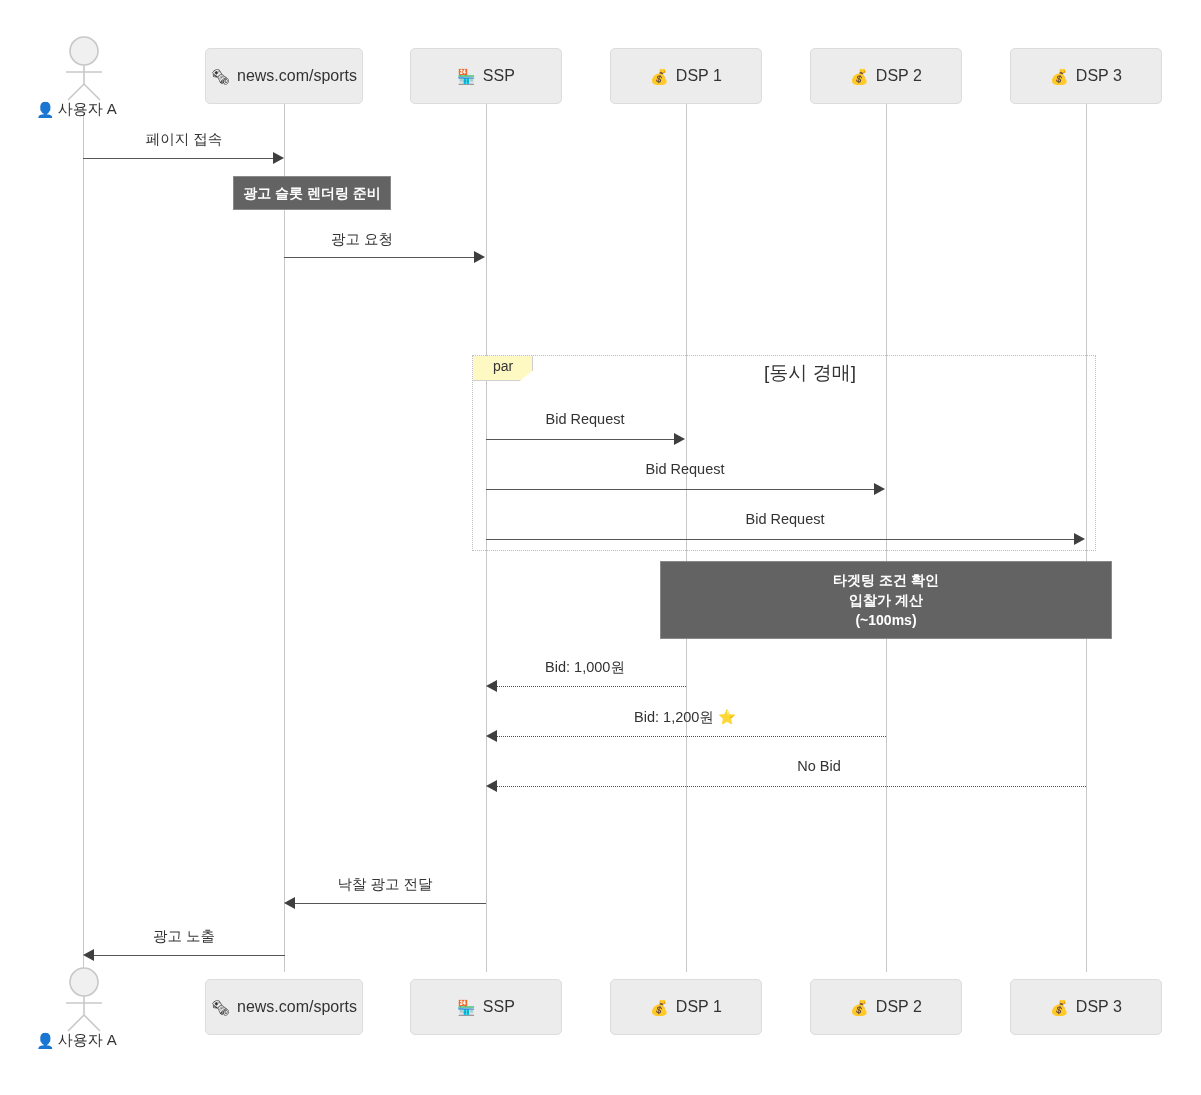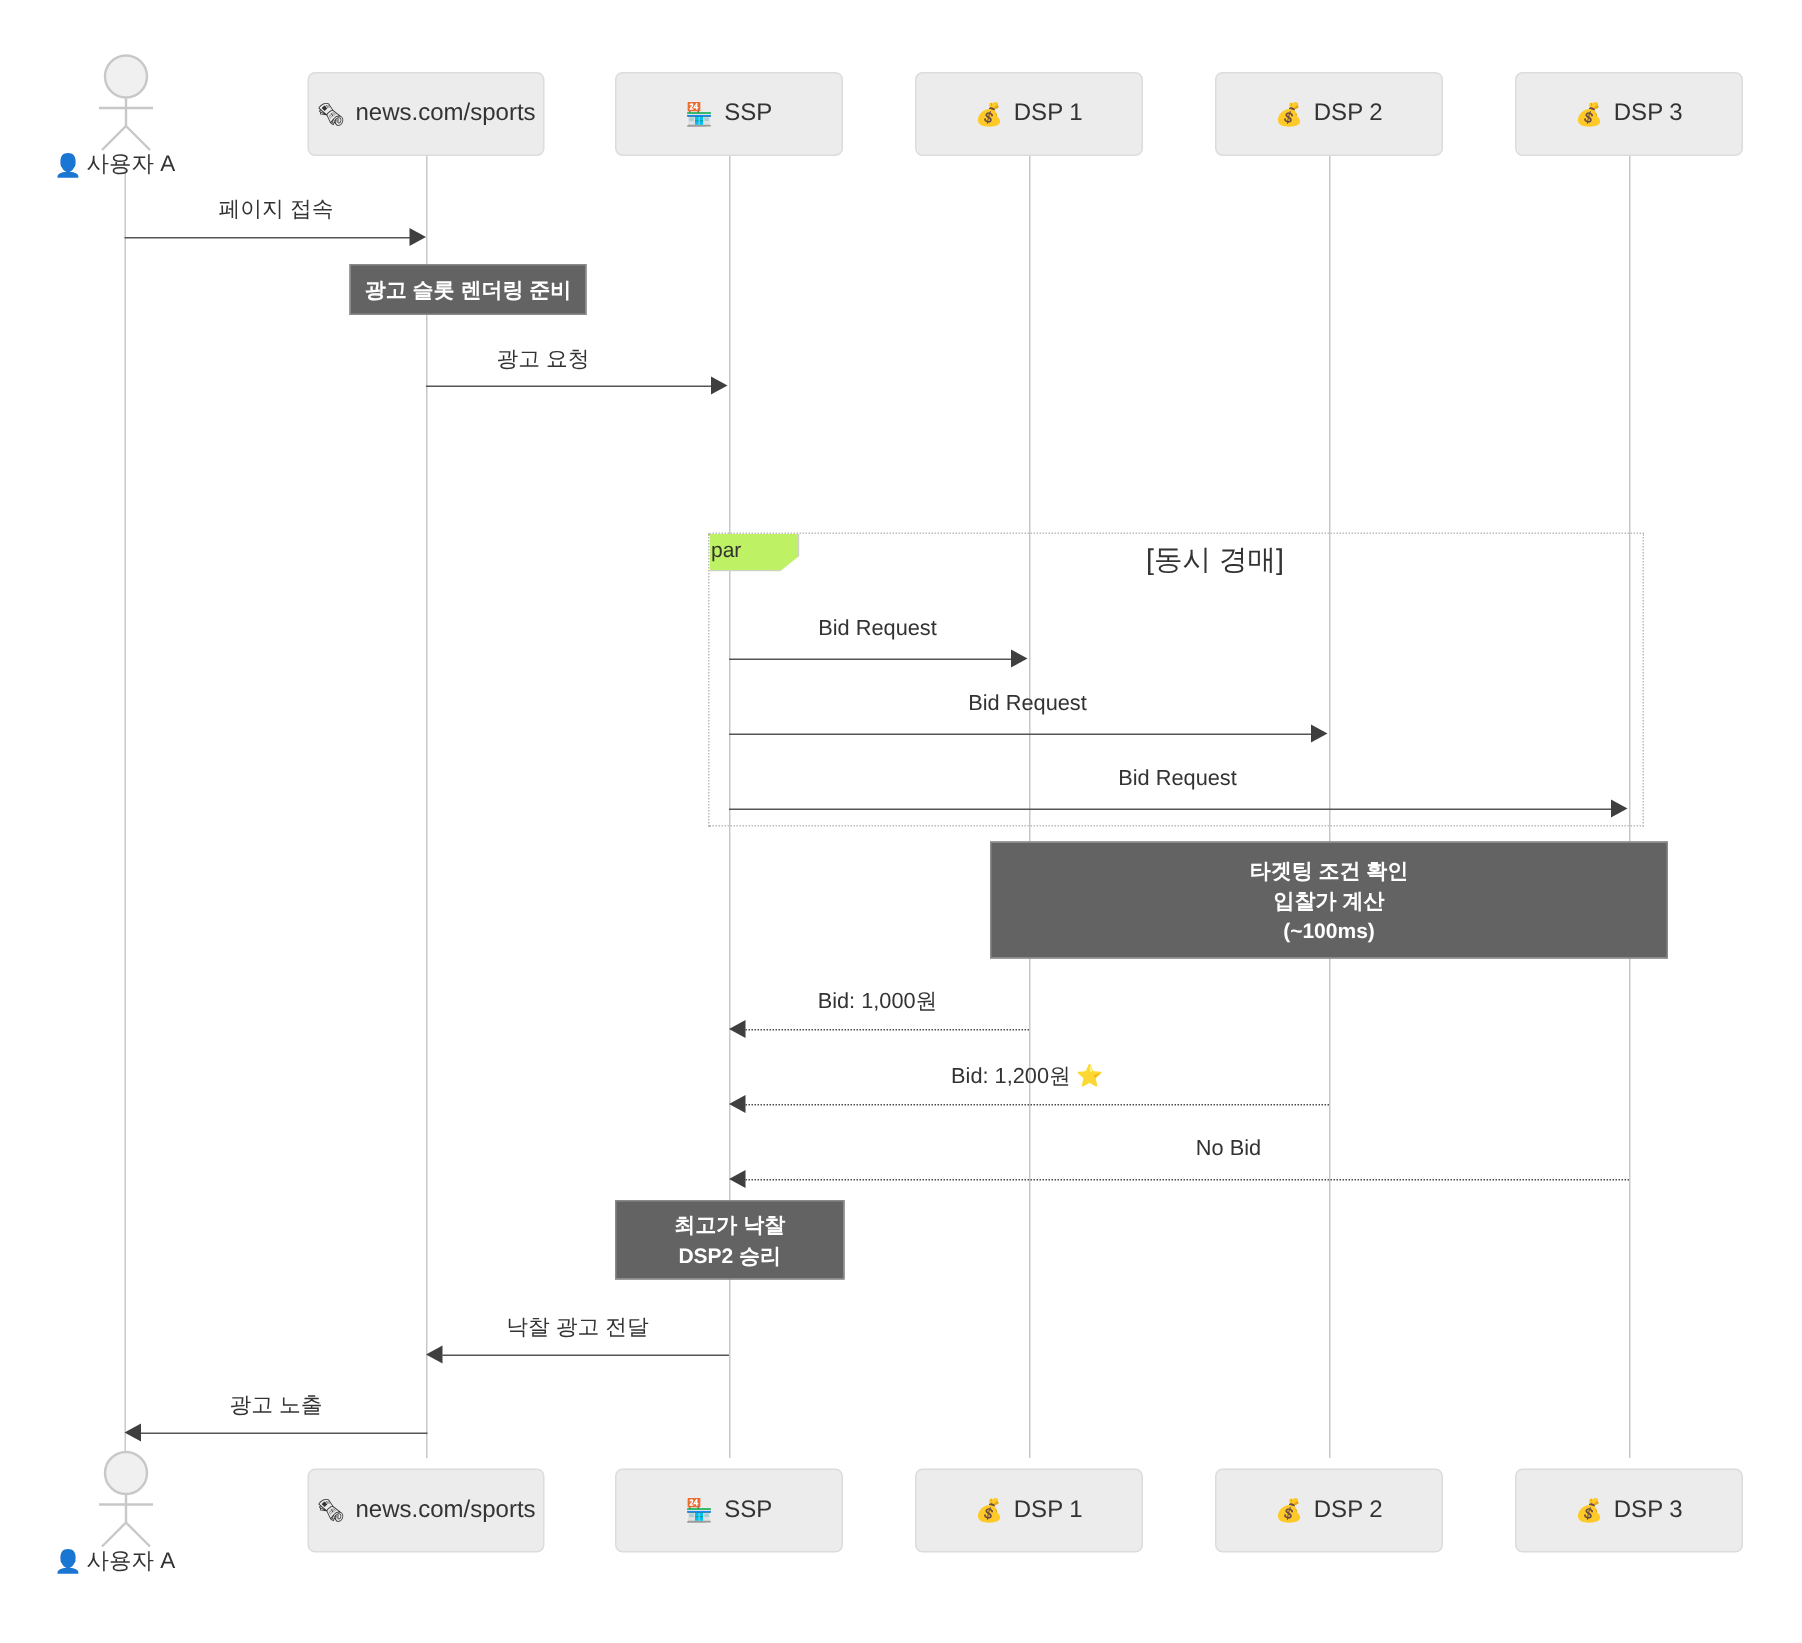--- a/index.html
+++ b/index.html
@@ -127,27 +127,27 @@
 
   
   .fragment {
     position: absolute;
     border: 1.5px dotted #bdbdbd;
     box-sizing: border-box;
     background: transparent;
   }
   .fragment-tab {
     position: absolute;
-    background: #bef264;
+    background: #fef9c3;
     border: 1px solid #d0d0d0;
     border-top: none;
     border-left: none;
     font-size: 14px;
     color: #333333;
-    padding: 2px 14px 3px 1px;
+    padding: 2px 14px 3px 20px;
     box-sizing: border-box;
     -webkit-clip-path: polygon(0 0, 100% 0, 100% 58%, 78% 100%, 0 100%);
     clip-path: polygon(0 0, 100% 0, 100% 58%, 78% 100%, 0 100%);
     white-space: nowrap;
   }
   .fragment-cond {
     position: absolute;
     font-size: 19px;
     color: #333333;
     white-space: nowrap;
@@ -259,24 +259,20 @@
       <span>광고 슬롯 렌더링 준비</span>
     </div>
 
 
     <div class="note" style="left:660px; top:561px; width:452px; height:78px;">
       <span>타겟팅 조건 확인</span>
       <span>입찰가 계산</span>
       <span>(~100ms)</span>
     </div>
 
-    <div class="note" style="left:410px; top:800px; width:153px; height:53px;">
-      <span>최고가 낙찰</span>
-      <span>DSP2 승리</span>
-    </div>
   </div>
 
   <div class="layer">
     <svg class="actor-wrap" style="left:58px; top:967px;" width="52" height="66" viewBox="0 0 52 66">
       <circle cx="26" cy="15" r="14" fill="#f0f0f0" stroke="#c8c8c8" stroke-width="1.6"></circle>
       <line x1="26" y1="29" x2="26" y2="48" stroke="#c8c8c8" stroke-width="1.6"></line>
       <line x1="8" y1="36" x2="44" y2="36" stroke="#c8c8c8" stroke-width="1.6"></line>
       <line x1="26" y1="48" x2="10" y2="64" stroke="#c8c8c8" stroke-width="1.6"></line>
       <line x1="26" y1="48" x2="42" y2="64" stroke="#c8c8c8" stroke-width="1.6"></line>
     </svg>

